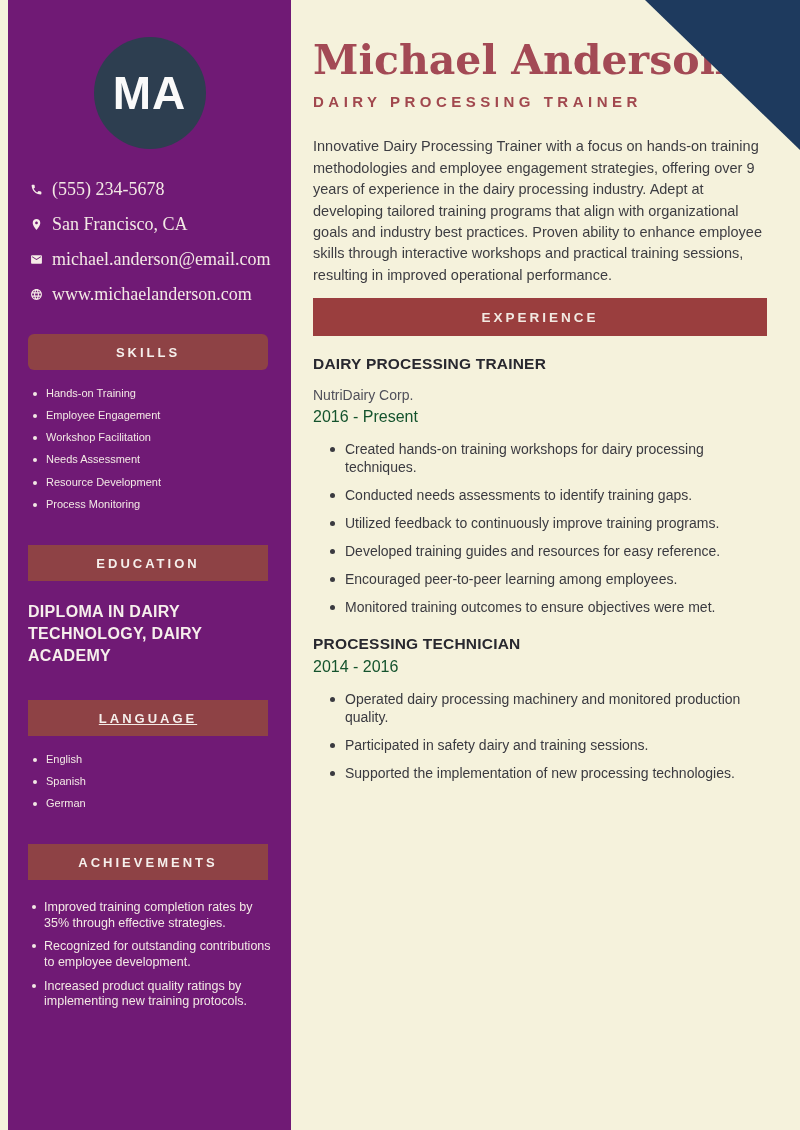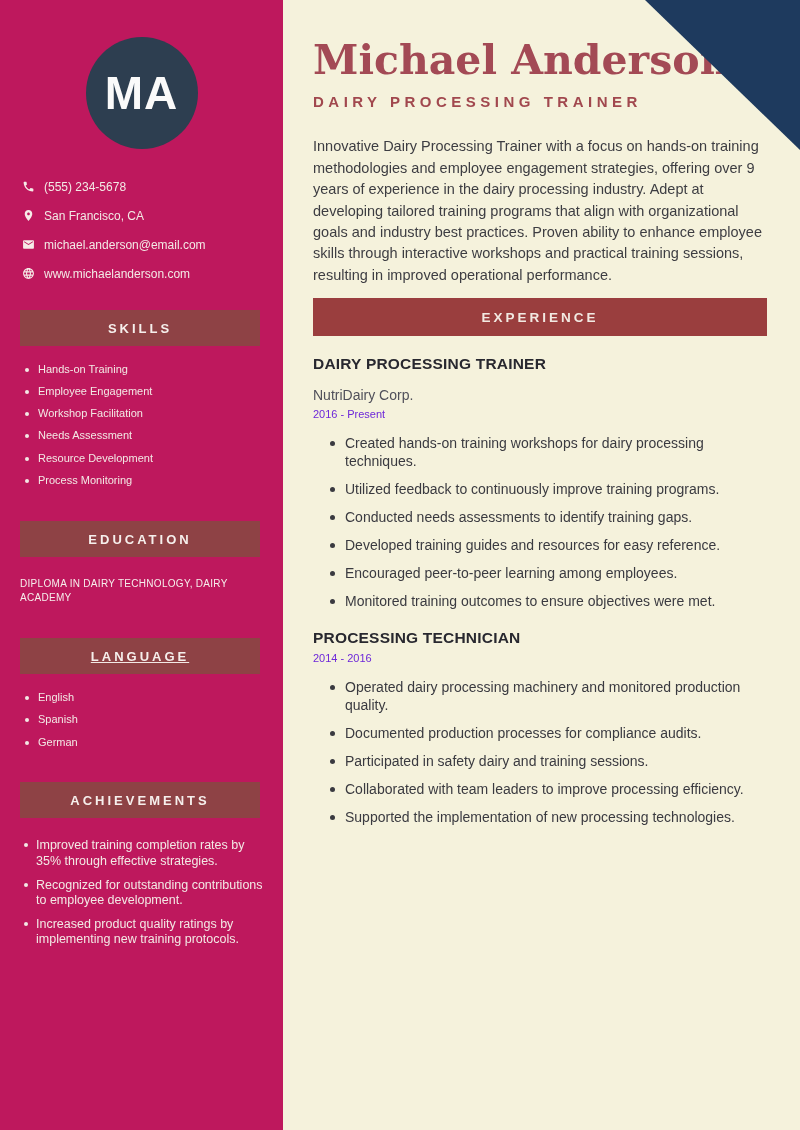--- a/index.html
+++ b/index.html
@@ -7,66 +7,66 @@
   body {
     font-family: "Liberation Sans", sans-serif;
     background: #f5f2dc;
     position: relative;
     overflow: hidden;
   }
   .page { position: relative; width: 800px; height: 1130px; background: #f5f2dc; }
 
   
   .sidebar {
-    position: absolute; left: 0; top: 0; width: 283px; height: 1130px;
-    background: #be185d; color: #f3e9e5;
+    position: absolute; left: 8px; top: 0; width: 283px; height: 1130px;
+    background: #701a75; color: #f3e9e5;
   }
   .avatar {
     width: 112px; height: 112px; border-radius: 50%;
     background: #2d3e50; margin: 37px auto 0 auto;
     display: flex; align-items: center; justify-content: center;
   }
   .avatar span {
     color: #fafafa; font-size: 46px; font-weight: 600; letter-spacing: 1px;
   }
   .contact { margin: 30px 0 0 22px; }
   .contact-row { display: flex; align-items: center; margin-bottom: 14px; min-height: 15px; }
   .contact-row svg { width: 13px; height: 13px; flex: 0 0 13px; margin-right: 9px; fill: #f6ece8; }
-  .contact-row span { font-size: 12px; color: #f3e9e5; }
+  .contact-row span { font-size: 18px; color: #f3e9e5; font-family: Liberation Serif, serif; }
 
   .side-header {
     margin: 0 23px 0 20px; height: 36px; background: #8e4245;
     display: flex; align-items: center; justify-content: center;
   }
   .side-header span {
     color: #f6efec; font-size: 13px; font-weight: bold; letter-spacing: 3px;
   }
   .side-list { list-style: none; margin: 17px 20px 0 25px; }
   .side-list li {
     position: relative; padding-left: 13px; font-size: 11px;
     color: #f3e9e5; margin-bottom: 9.5px; line-height: 1.15;
   }
   .side-list li::before {
     content: ""; position: absolute; left: 0; top: 5px;
     width: 4px; height: 4px; border-radius: 50%; background: #f3e9e5;
   }
   .edu-entry {
-    margin: 20px 24px 0 20px; font-size: 10px; font-weight: normal;
+    margin: 20px 24px 0 20px; font-size: 16px; font-weight: bold;
     letter-spacing: 0.3px; line-height: 1.35; color: #f6efec;
   }
   .ach-list { list-style: none; margin: 20px 18px 0 24px; }
   .ach-list li {
     position: relative; padding-left: 12px; font-size: 12.5px;
     color: #f3e9e5; line-height: 1.25; margin-bottom: 8px;
   }
   .ach-list li::before {
     content: ""; position: absolute; left: 0; top: 5px;
     width: 4px; height: 4px; border-radius: 50%; background: #f3e9e5;
   }
-  .mt-skills   { margin-top: 29px; }
+  .mt-skills   { margin-top: 29px; border-radius: 6px; }
   .mt-section  { margin-top: 35px; }
   .mt-lang     { margin-top: 34px; text-decoration: underline; }
   .mt-ach      { margin-top: 34px; }
 
   
   .main {
     position: absolute; left: 283px; top: 0; width: 517px; height: 1130px;
     padding: 0 33px 0 30px;
   }
   .corner-triangle {
@@ -89,21 +89,21 @@
   .exp-banner {
     margin-top: 12px; height: 38px; background: #9a3e3e;
     display: flex; align-items: center; justify-content: center;
   }
   .exp-banner span {
     color: #f2e9e2; font-size: 13.5px; font-weight: bold; letter-spacing: 3px;
   }
   .job { margin-top: 19px; }
   .job-title { font-size: 15.5px; font-weight: bold; color: #28282f; letter-spacing: 0.2px; }
   .job-company { margin-top: 14px; font-size: 14px; color: #50505a; }
-  .job-dates { margin-top: 5px; font-size: 11px; color: #6d28d9; }
+  .job-dates { margin-top: 5px; font-size: 16px; color: #14532d; }
   .job-bullets { list-style: none; margin-top: 15px; }
   .job-bullets li {
     position: relative; padding-left: 32px; font-size: 14px;
     color: #3a3a40; margin-bottom: 10.5px; line-height: 1.25;
   }
   .job-bullets li::before {
     content: ""; position: absolute; left: 17px; top: 6px;
     width: 5px; height: 5px; border-radius: 50%; background: #3a3a40;
   }
 </style>
@@ -191,34 +191,32 @@
     <div class="exp-banner">
       <span>EXPERIENCE</span>
     </div>
 
     <section class="job">
       <div class="job-title">DAIRY PROCESSING TRAINER</div>
       <div class="job-company">NutriDairy Corp.</div>
       <div class="job-dates">2016 - Present</div>
       <ul class="job-bullets">
         <li>Created hands-on training workshops for dairy processing techniques.</li>
+        <li>Conducted needs assessments to identify training gaps.</li>
         <li>Utilized feedback to continuously improve training programs.</li>
-        <li>Conducted needs assessments to identify training gaps.</li>
         <li>Developed training guides and resources for easy reference.</li>
         <li>Encouraged peer-to-peer learning among employees.</li>
         <li>Monitored training outcomes to ensure objectives were met.</li>
       </ul>
     </section>
 
     <section class="job">
       <div class="job-title">PROCESSING TECHNICIAN</div>
       <div class="job-dates">2014 - 2016</div>
       <ul class="job-bullets">
         <li>Operated dairy processing machinery and monitored production quality.</li>
-        <li>Documented production processes for compliance audits.</li>
         <li>Participated in safety dairy and training sessions.</li>
-        <li>Collaborated with team leaders to improve processing efficiency.</li>
         <li>Supported the implementation of new processing technologies.</li>
       </ul>
     </section>
   </main>
 
 </div>
 
 </body></html>

